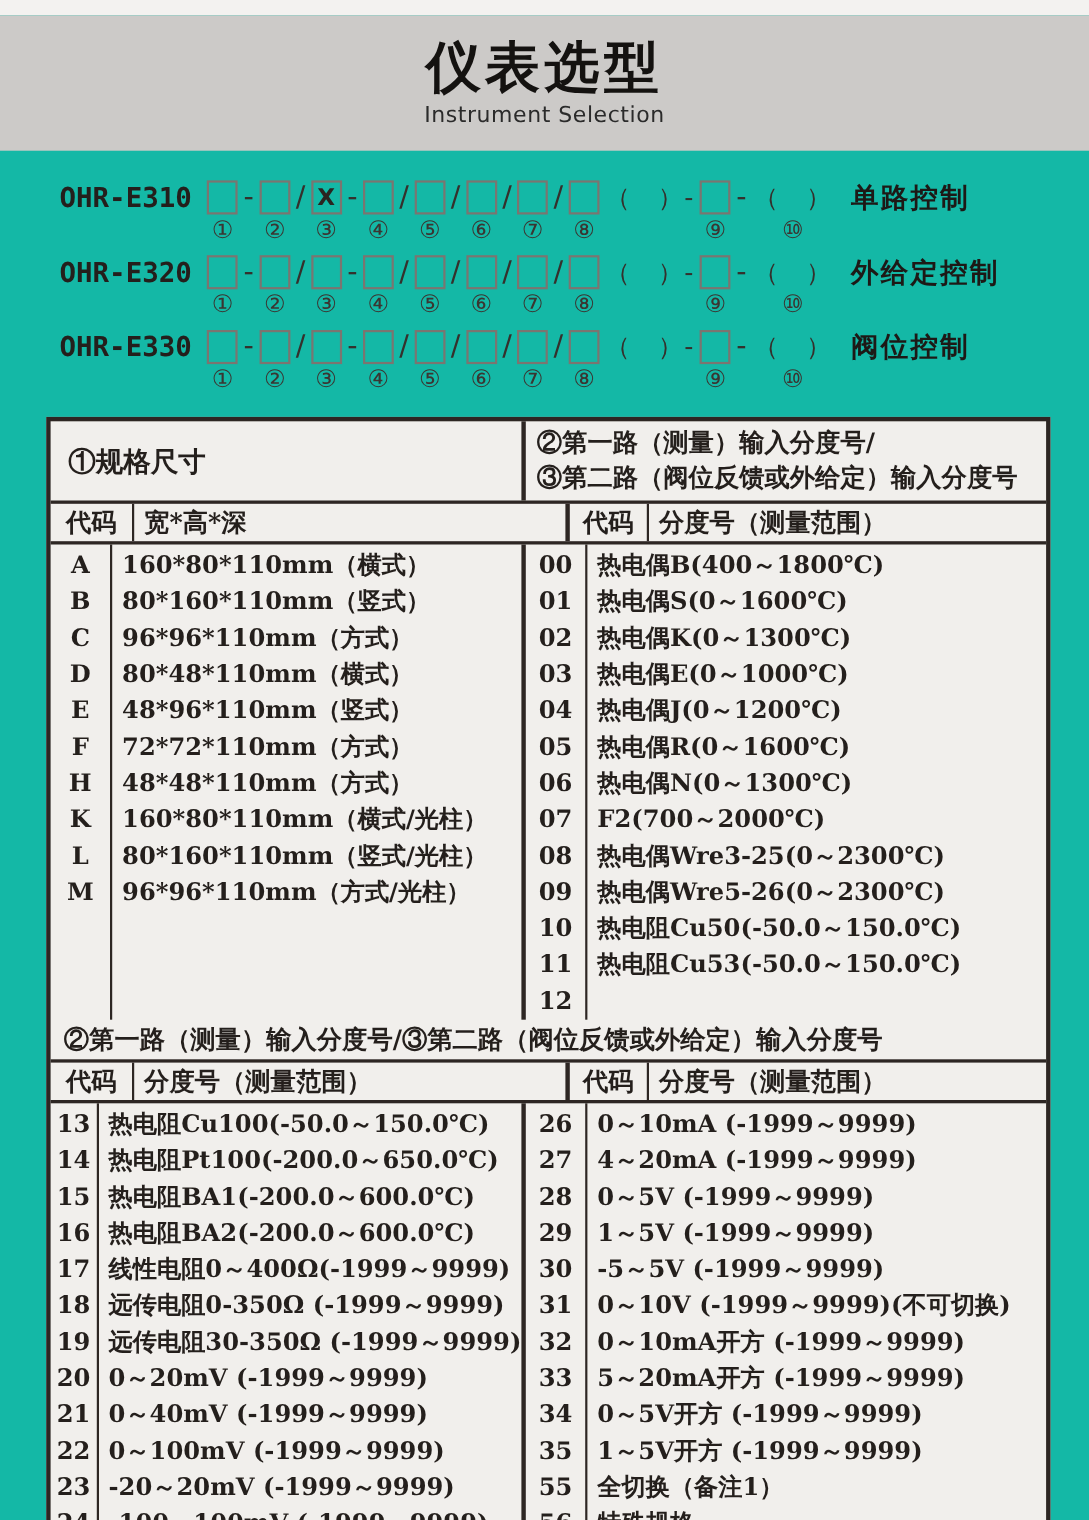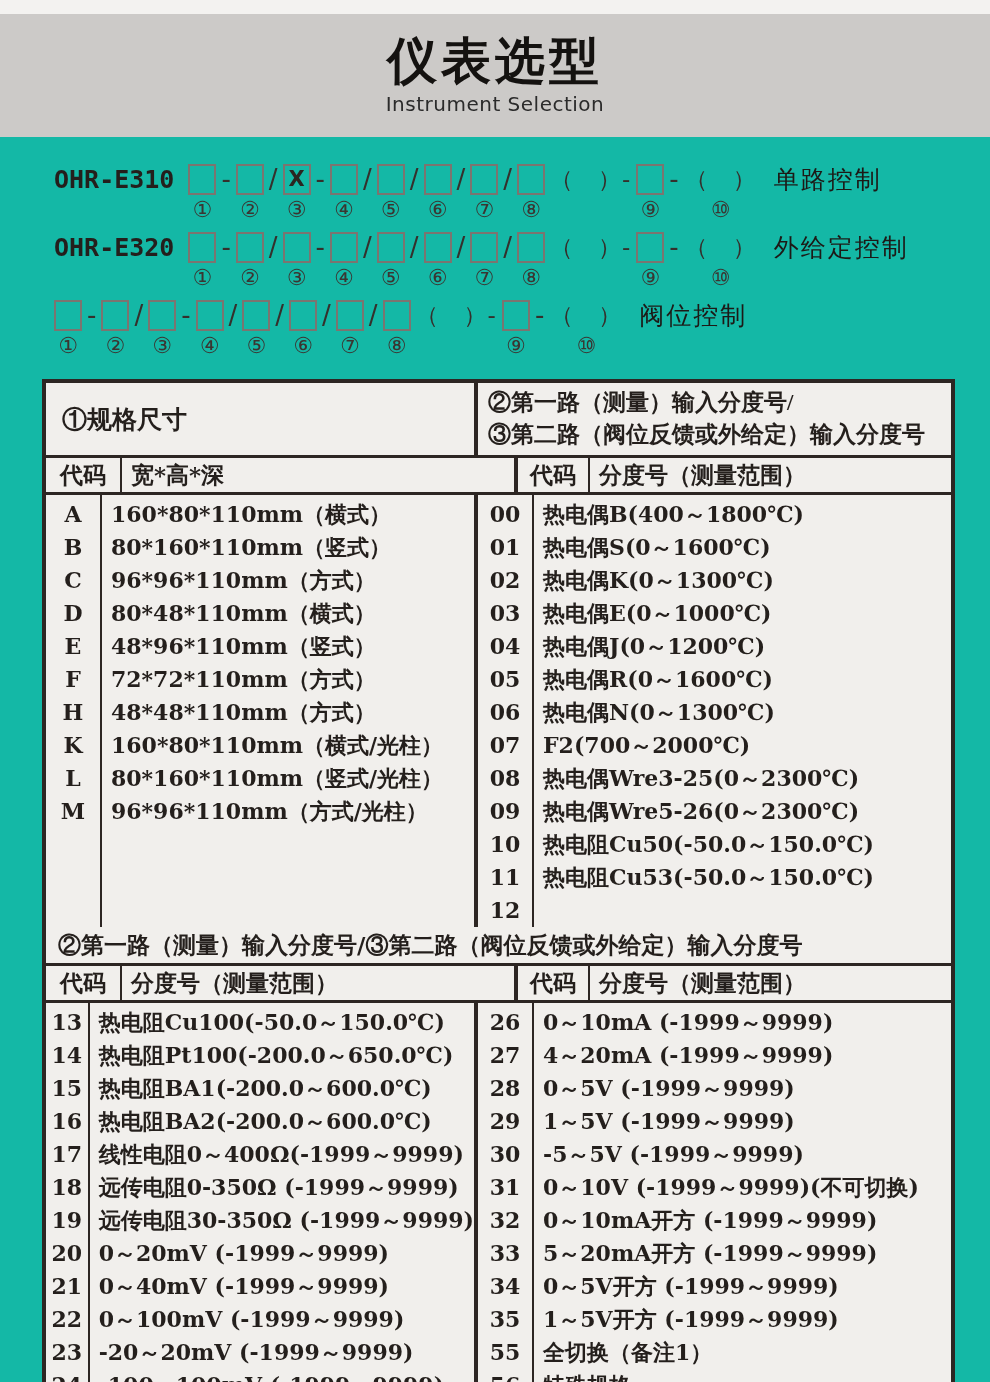--- a/index.html
+++ b/index.html
@@ -22,33 +22,33 @@
   .sym-area { height:36px; display:flex; align-items:center; justify-content:center; }
   .circle-area { height:28px; display:flex; align-items:flex-start; justify-content:center;
                  font-size:22px; color:#3b3531; line-height:26px; }
   .model-name { font-family:"DejaVu Sans Mono","Liberation Mono",monospace;
                 font-size:25px; font-weight:600; letter-spacing:0px; padding-right:10px; }
   .box { width:28px; height:31px; border:2px solid #7b7570; background:transparent;
          display:flex; align-items:center; justify-content:center;
          font-size:21px; font-weight:600; color:#2b2521; }
   .sym { font-size:26px; font-weight:500; color:#35302c; padding:0 1px; }
   .sym.paren { font-size:23px; letter-spacing:1px; }
-  .model-label { font-size:25px; font-weight:normal; color:#1d1916; padding-left:12px; letter-spacing:2px; }
+  .model-label { font-size:25px; font-weight:bold; color:#1d1916; padding-left:12px; letter-spacing:2px; }
 
   
   .tbl {
     width:913px; margin:8px 0 0 42px;
     border:4px solid #2d2623; background:#f1efec;
     font-family:"DejaVu Serif","Liberation Serif",serif;
   }
   .hdr-row { display:flex; border-bottom:3px solid #2d2623; }
   .hdr-left { width:428px; display:flex; align-items:center; padding-left:16px;
               font-size:25px; font-weight:bold; }
   .hdr-right { flex:1; border-left:4px solid #2d2623; padding:4px 0 4px 10px;
-               font-size:23px; font-weight:bold; line-height:32px;font-family:Liberation Serif, serif; }
+               font-size:23px; font-weight:bold; line-height:32px; }
   .sub-row { display:flex; height:37px; border-bottom:3px solid #2d2623;
              font-size:23px; font-weight:bold; }
   .sub-code { width:76px; border-right:2px solid #2d2623; display:flex;
               align-items:center; justify-content:center; }
   .sub-desc { display:flex; align-items:center; padding-left:9px; }
   .sub-desc.l { width:392px; }
   .sub-desc.r { flex:1; }
   .sub-sep { border-left:4px solid #2d2623; }
   .body-row { display:flex; align-items:stretch; }
   .half { display:flex; }
@@ -328,20 +328,26 @@
         <div class="unit">
           <div class="sym-area">
             <div class="model-label">外给定控制</div>
           </div>
           <div class="circle-area"></div>
         </div>
       </div>
       <div class="model-row">
         <div class="unit">
           <div class="sym-area">
+            <div class="model-name">OHR-E330</div>
+          </div>
+          <div class="circle-area"></div>
+        </div>
+        <div class="unit">
+          <div class="sym-area">
             <div class="box"></div>
           </div>
           <div class="circle-area">①</div>
         </div>
         <div class="unit">
           <div class="sym-area">
             <div class="sym">-</div>
           </div>
           <div class="circle-area"></div>
         </div>

